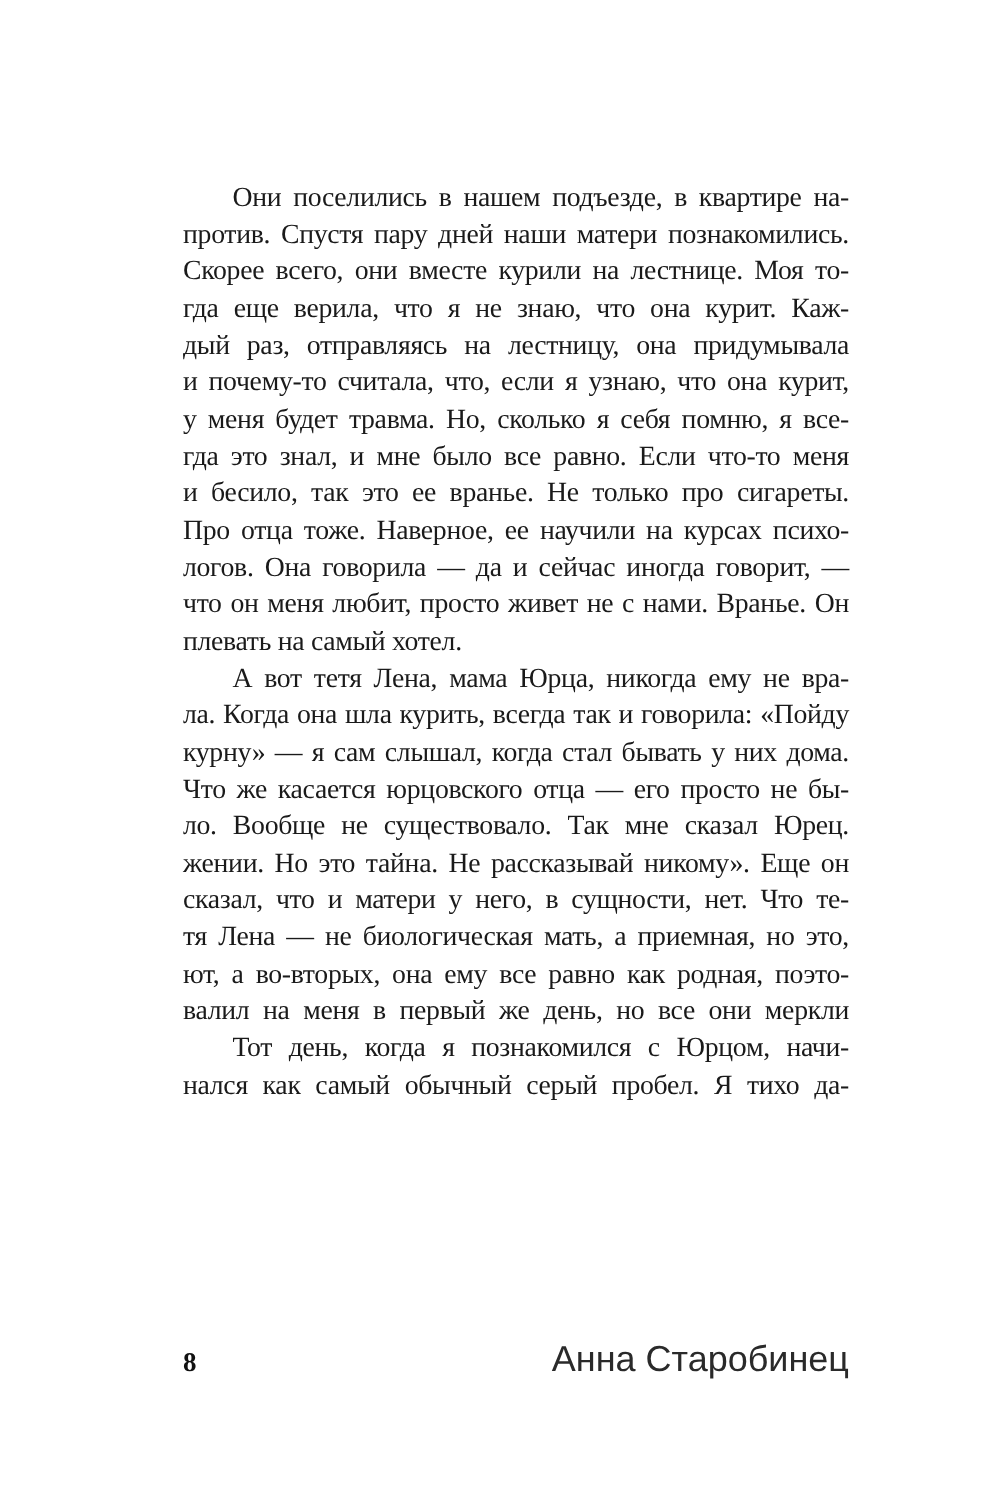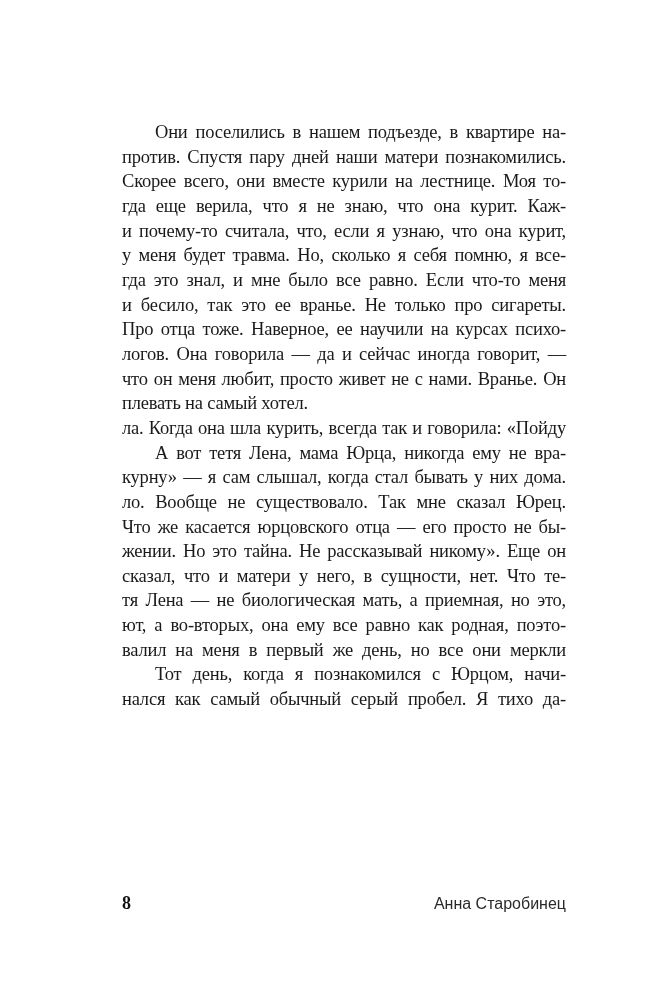--- a/index.html
+++ b/index.html
@@ -44,49 +44,50 @@
   }
   .page-num {
     font-family: "Liberation Serif", serif;
     font-weight: bold;
     font-size: 18px;
     color: #111111;
   }
   .running-head {
     font-family: "Liberation Sans", sans-serif;
     font-weight: 400;
-    font-size: 16px;
+    font-size: 24px;
     color: #2a2a2a;
   }
 </style>
 </head>
 <body>
 
 <div class="book-page">
   <div class="text-block">
       <div class="paragraph">
         <div class="line indent">Они поселились в нашем подъезде, в квартире на-</div>
         <div class="line">против. Спустя пару дней наши матери познакомились.</div>
         <div class="line">Скорее всего, они вместе курили на лестнице. Моя то-</div>
         <div class="line">гда еще верила, что я не знаю, что она курит. Каж-</div>
+        <div class="line">дый раз, отправляясь на лестницу, она придумывала</div>
         <div class="line">и почему-то считала, что, если я узнаю, что она курит,</div>
         <div class="line">у меня будет травма. Но, сколько я себя помню, я все-</div>
         <div class="line">гда это знал, и мне было все равно. Если что-то меня</div>
         <div class="line">и бесило, так это ее вранье. Не только про сигареты.</div>
         <div class="line">Про отца тоже. Наверное, ее научили на курсах психо-</div>
         <div class="line">логов. Она говорила — да и сейчас иногда говорит, —</div>
         <div class="line">что он меня любит, просто живет не с нами. Вранье. Он</div>
         <div class="line para-end">плевать на самый хотел.</div>
       </div>
       <div class="paragraph">
+        <div class="line indent">А вот тетя Лена, мама Юрца, никогда ему не вра-</div>
         <div class="line">ла. Когда она шла курить, всегда так и говорила: «Пойду</div>
-        <div class="line indent">А вот тетя Лена, мама Юрца, никогда ему не вра-</div>
         <div class="line">курну» — я сам слышал, когда стал бывать у них дома.</div>
+        <div class="line">Что же касается юрцовского отца — его просто не бы-</div>
         <div class="line">ло. Вообще не существовало. Так мне сказал Юрец.</div>
-        <div class="line">Что же касается юрцовского отца — его просто не бы-</div>
         <div class="line">жении. Но это тайна. Не рассказывай никому». Еще он</div>
         <div class="line">сказал, что и матери у него, в сущности, нет. Что те-</div>
         <div class="line">тя Лена — не биологическая мать, а приемная, но это,</div>
         <div class="line">ют, а во-вторых, она ему все равно как родная, поэто-</div>
         <div class="line">валил на меня в первый же день, но все они меркли</div>
       </div>
       <div class="paragraph">
         <div class="line indent">Тот день, когда я познакомился с Юрцом, начи-</div>
         <div class="line">нался как самый обычный серый пробел. Я тихо да-</div>
       </div>

